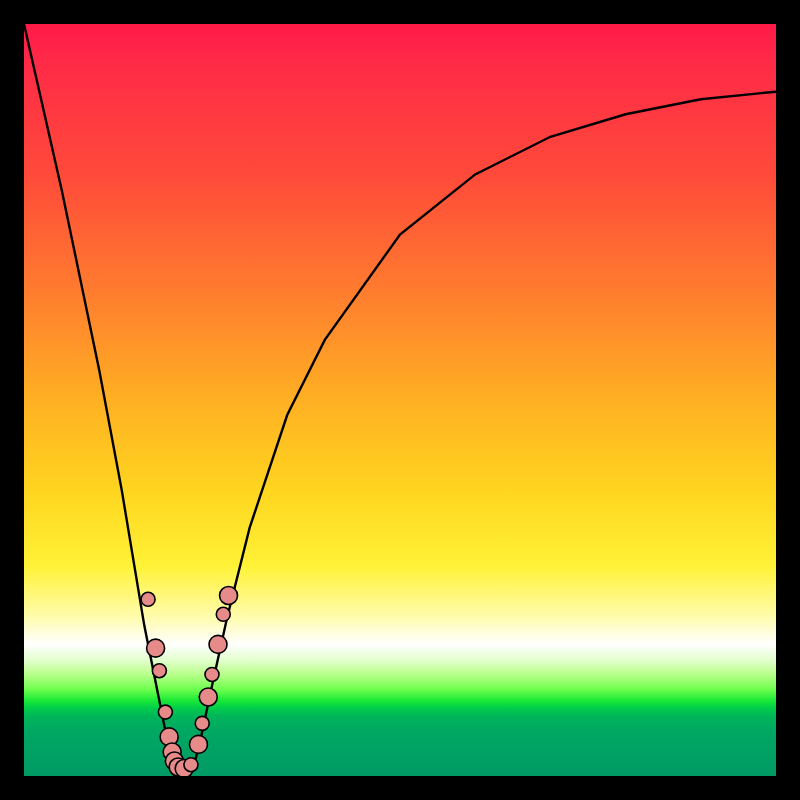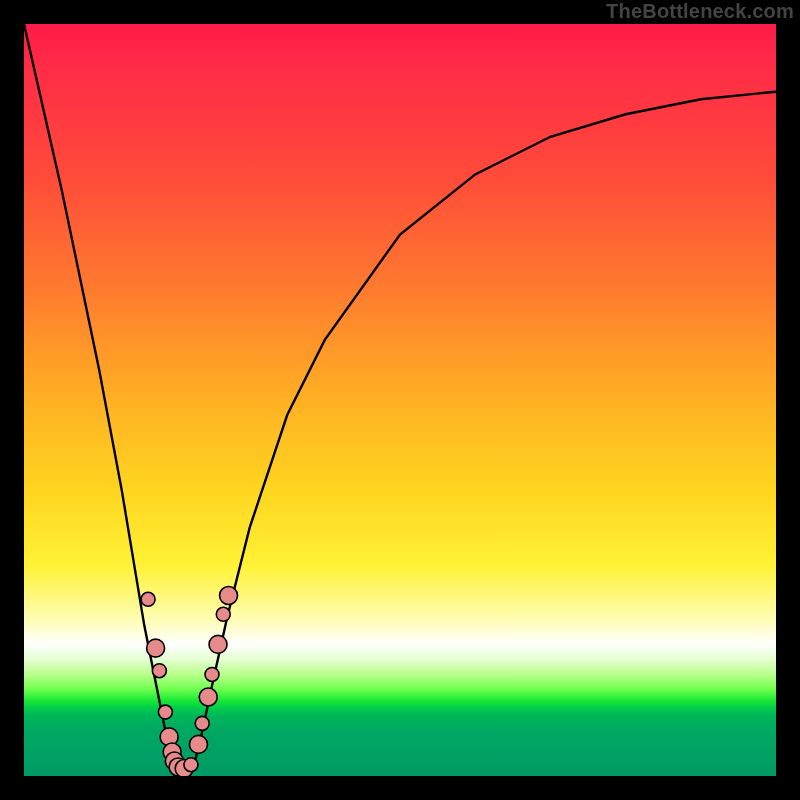--- a/index.html
+++ b/index.html
@@ -90,14 +90,13 @@
           <circle cx="178.22" cy="699.36" r="7" fill="#e78a8a" stroke="#000000" stroke-width="1.6"></circle>
           <circle cx="184.24" cy="673.04" r="9" fill="#e78a8a" stroke="#000000" stroke-width="1.6"></circle>
           <circle cx="188.00" cy="650.48" r="7" fill="#e78a8a" stroke="#000000" stroke-width="1.6"></circle>
           <circle cx="194.02" cy="620.40" r="9" fill="#e78a8a" stroke="#000000" stroke-width="1.6"></circle>
           <circle cx="199.28" cy="590.32" r="7" fill="#e78a8a" stroke="#000000" stroke-width="1.6"></circle>
           <circle cx="204.54" cy="571.52" r="9" fill="#e78a8a" stroke="#000000" stroke-width="1.6"></circle>
         </g>
     </svg>
   </div>
 
-  <div class="watermark">TheBottleneck.com</div>
 </div>
 
 </body></html>

